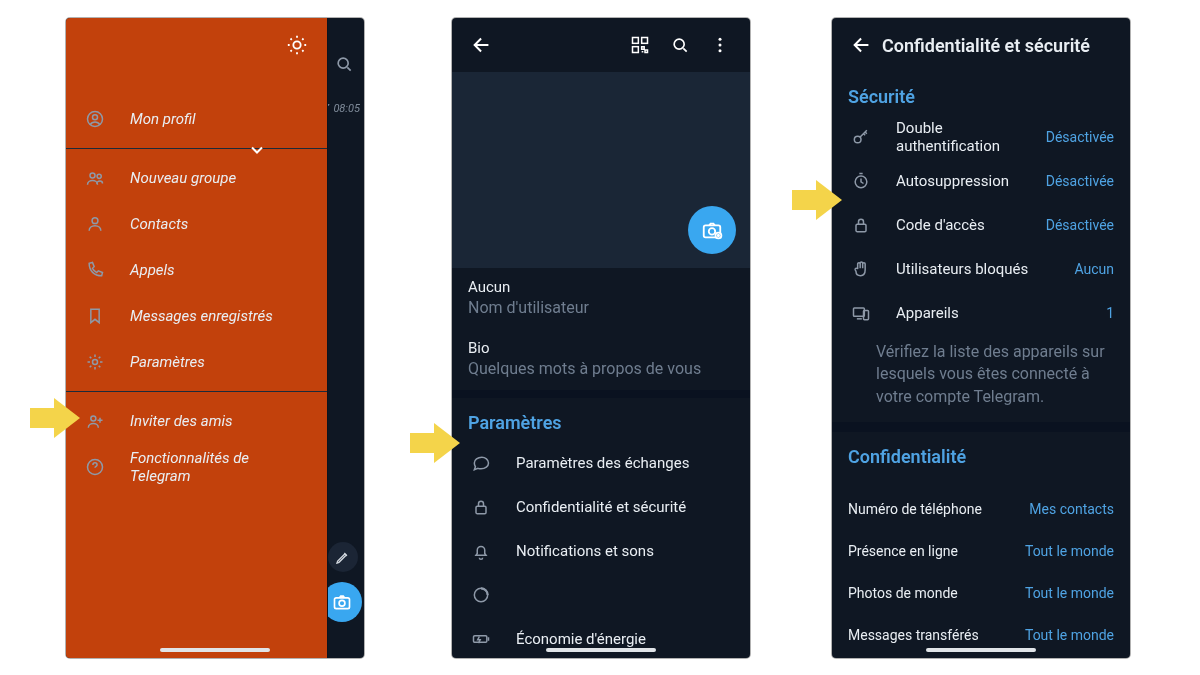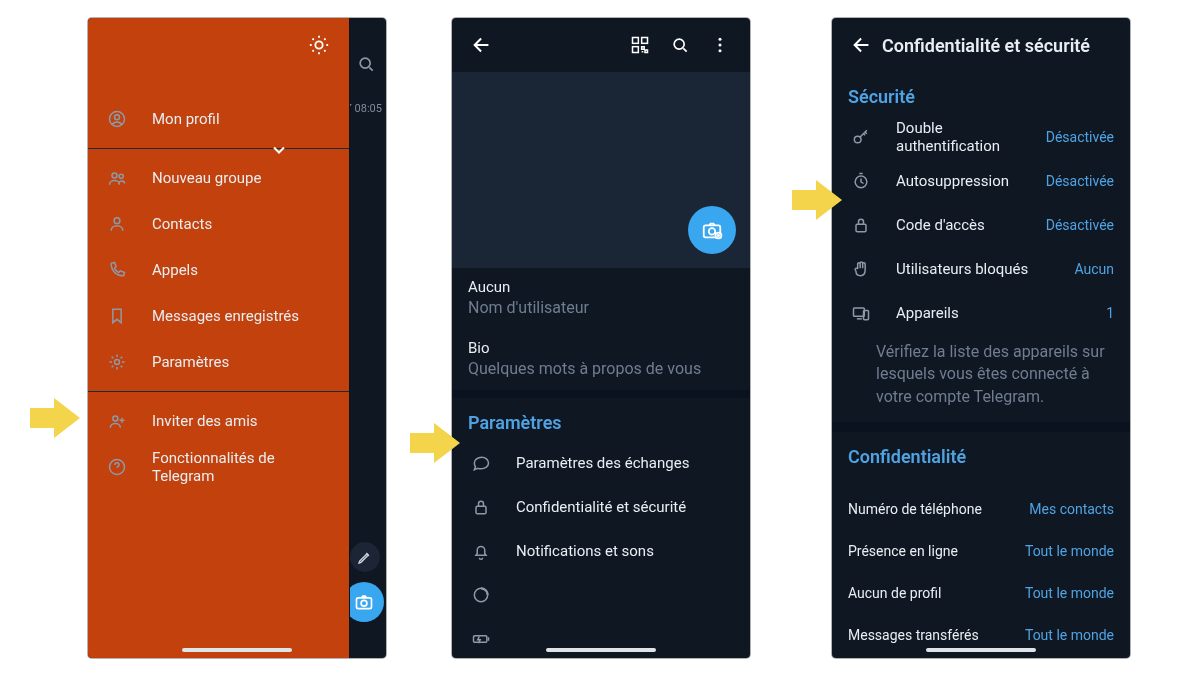--- a/index.html
+++ b/index.html
@@ -11,21 +11,21 @@
   }
   .stage {
     position: relative; width: 1200px; height: 675px;
   }
   .phone {
     position: absolute; width: 298px; height: 640px; top: 18px;
     background: #0f1723; border-radius: 4px; overflow: hidden;
     color: #e9eef3;
     box-shadow: 0 0 0 1px rgba(0,0,0,.3);
   }
-  #p1 { left: 88px; }
+  #p1 { left: 66px; font-style: italic; }
   #p2 { left: 452px; }
   #p3 { left: 832px; }
 
   
   .hdr { display:flex; align-items:center; height:54px; padding:0 10px; }
   .hdr .sp { flex:1; }
   .icobtn { width:40px; height:40px; display:flex; align-items:center; justify-content:center; color:#fff; cursor:pointer; border-radius:20px; }
   .title { font-size:18px; font-weight:600; }
   .section-h { color:#4fa3e3; font-size:18px; font-weight:600; padding:14px 16px 8px; }
   .row { display:flex; align-items:center; height:44px; padding:0 16px; font-size:15px; cursor:pointer; }
@@ -299,20 +299,21 @@
           </svg>
         </span>
   </div>
   <div class="row">
     <span class="ico">
           <svg width="20" height="20" viewBox="0 0 24 24" fill="none" stroke="currentColor" stroke-width="1.8">
             <rect x="3" y="8" width="16" height="8" rx="1.5"></rect>
             <path d="M21 10v4M10 9l-2 4h3l-2 4"></path>
           </svg>
         </span>
+    <span class="lbl">Économie d'énergie</span>
   </div>
   <div class="row">
     
     
   </div>
 
   <div class="navbar"></div>
 </div>
 
 <div class="phone" id="p3">
@@ -383,21 +384,21 @@
 
   <div class="prow">
     <span class="lbl">Numéro de téléphone</span>
     <span class="val">Mes contacts</span>
   </div>
   <div class="prow">
     <span class="lbl">Présence en ligne</span>
     <span class="val">Tout le monde</span>
   </div>
   <div class="prow">
-    <span class="lbl">Aucun de profil</span>
+    <span class="lbl">Photos de monde</span>
     <span class="val">Tout le monde</span>
   </div>
   <div class="prow">
     <span class="lbl">Messages transférés</span>
     <span class="val">Tout le monde</span>
   </div>
   <div class="prow">
     <span class="lbl">Appels</span>
     <span class="val">Tout le monde</span>
   </div>

